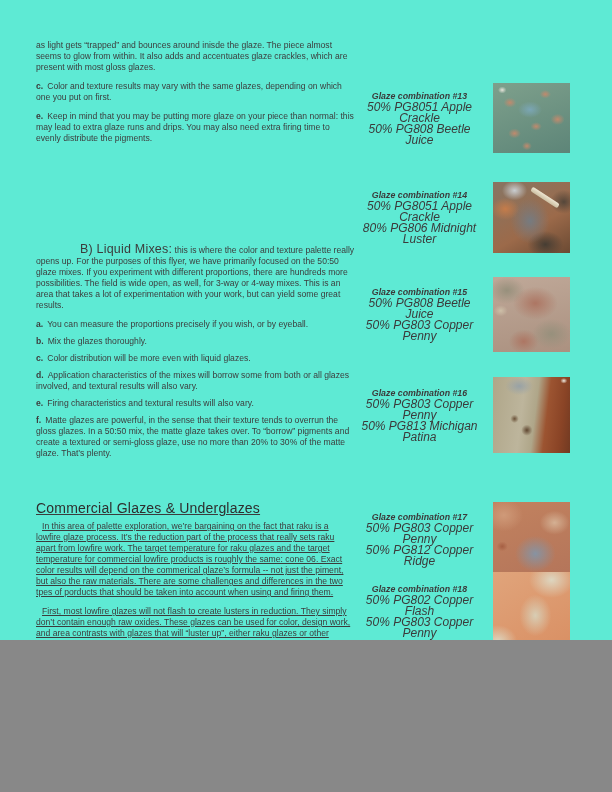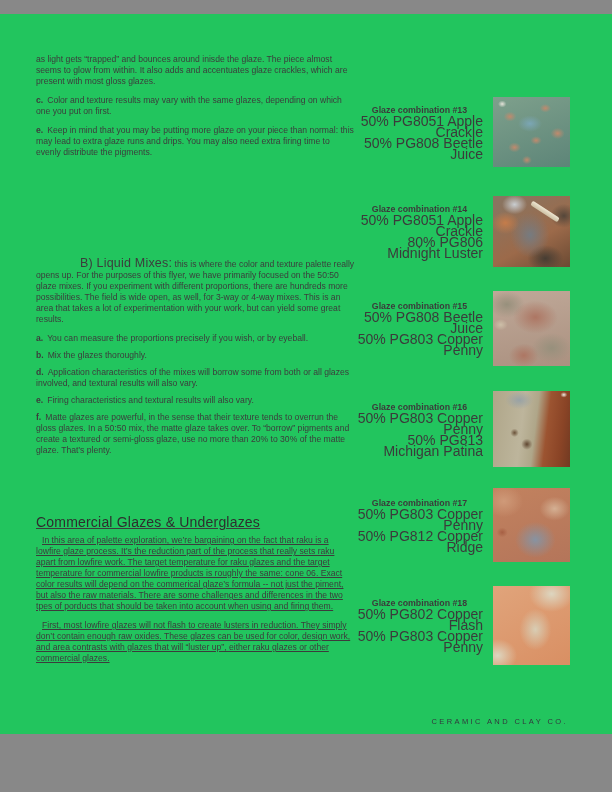--- a/index.html
+++ b/index.html
@@ -1,41 +1,41 @@
 <!DOCTYPE html>
 <html><head>
 <meta charset="utf-8">
 <style>
   html,body{margin:0;padding:0;background:#888;}
   .page{
-    position:relative; width:612px; height:720px; margin:14px auto;
-    background:#22c55e; overflow:hidden;
+    position:relative; width:612px; height:640px; margin:0 auto;
+    background:#5eead4; overflow:hidden;
     font-family:"Liberation Sans", sans-serif; color:#3c3c3c;
   }
   
   .sec{position:absolute; left:36px; width:319px;}
   .sec-a{top:40px;}
   .sec-b{top:244px;}
   .sec-c{top:500px;text-decoration:underline;}
   p.body{font-size:8.6px; line-height:11px; margin:0 0 8px 0; color:#3c3c3c;}
   .ind{margin-left:16px; margin-right:20px;}
   .li-letter{font-weight:700; margin-right:4px;}
   .lm{text-indent:44px; margin-bottom:7px;}
   .lm-head{font-size:12.5px; letter-spacing:.2px;}
   .lm-items p{margin:0 0 6px 0;}
   h2.sec-head{
     font-size:14px; font-weight:400; color:#2e2e2e;
     margin:0 0 5px 0; letter-spacing:.2px;
   }
   .cp{text-indent:6px; margin:0 0 5.5px 0;}
   
   .g-row{position:absolute; left:356px; width:214px; display:flex; align-items:center;}
-  .g-label{flex:1; text-align:center; padding-right:10px; color:#3b3b3b;}
+  .g-label{flex:1; text-align:center; padding-right:10px; font-style:italic; color:#3b3b3b;}
   .g-title{font-weight:700; font-size:8.8px; line-height:11px;}
-  .g-line{font-size:14px; line-height:11px;text-align:right;}
+  .g-line{font-size:12px; line-height:11px;}
   .g-img{flex:0 0 77px; width:77px; height:100%; position:relative;}
   
   .sw13{background:
     radial-gradient(9px 7px at 22% 28%, var(--c1), transparent 70%),
     radial-gradient(8px 6px at 68% 16%, var(--c1), transparent 70%),
     radial-gradient(10px 8px at 84% 52%, var(--c1), transparent 70%),
     radial-gradient(9px 7px at 28% 72%, var(--c1), transparent 70%),
     radial-gradient(8px 6px at 56% 62%, var(--c1), transparent 70%),
     radial-gradient(7px 6px at 44% 90%, var(--c1), transparent 70%),
     radial-gradient(16px 11px at 48% 38%, var(--c2), transparent 75%),
@@ -93,20 +93,21 @@
     <p class="body ind">as light gets “trapped” and bounces around inisde the glaze. The piece almost seems to glow from within. It also adds and accentuates glaze crackles, which are present with most gloss glazes.</p>
     <p class="body ind"><span class="li-letter">c.</span><span>Color and texture results may vary with the same glazes, depending on which one you put on first.</span></p>
     <p class="body ind"><span class="li-letter">e.</span><span>Keep in mind that you may be putting more glaze on your piece than normal: this may lead to extra glaze runs and drips. You may also need extra firing time to evenly distribute the pigments.</span></p>
   </section>
 
   <section class="sec sec-b">
     <p class="body lm"><span class="lm-head">B)  Liquid Mixes:</span> <span>this is where the color and texture palette really opens up. For the purposes of this flyer, we have primarily focused on the 50:50 glaze mixes. If you experiment with different proportions, there are hundreds more possibilities. The field is wide open, as well, for  3-way or 4-way mixes. This is an area that takes a lot of experimentation with your work, but can yield some great results.</span></p>
     <div class="lm-items">
       <p class="body ind"><span class="li-letter">a.</span><span>You can measure the proportions precisely if you wish, or by eyeball.</span></p>
       <p class="body ind"><span class="li-letter">b.</span><span>Mix the glazes thoroughly.</span></p>
+      <p class="body ind"><span class="li-letter">c.</span><span>Color distribution will be more even with liquid glazes.</span></p>
       <p class="body ind"><span class="li-letter">d.</span><span>Application characteristics of the mixes will borrow some from both or all glazes involved, and textural results will also vary.</span></p>
       <p class="body ind"><span class="li-letter">e.</span><span>Firing characteristics and textural results will also vary.</span></p>
       <p class="body ind"><span class="li-letter">f.</span><span>Matte glazes are powerful, in the sense that their texture tends to overrun the gloss glazes. In a 50:50 mix, the matte glaze takes over. To “borrow” pigments and create a textured or semi-gloss glaze, use no more than 20% to 30% of the matte glaze. That’s plenty.</span></p>
     </div>
   </section>
 
   <section class="sec sec-c">
     <h2 class="sec-head">Commercial Glazes &amp; Underglazes</h2>
     <p class="body cp">In this area of palette exploration, we’re bargaining on the fact that raku is a lowfire glaze process. It’s the reduction part of the process that really sets raku apart from lowfire work. The target temperature for raku glazes and the target temperature for commercial lowfire products is roughly the same: cone 06. Exact  color results will depend on the commerical glaze’s formula -- not just the piment, but also the raw materials. There are some challenges and differences in the two tpes of porducts that should be taken into account when using and firing them.</p>
     <p class="body cp">First, most lowfire glazes will not flash to create lusters in reduction. They simply don’t contain enough raw oxides. These glazes can be used for color, design work, and area contrasts with glazes that will “luster up”, either raku glazes or other commercial glazes.</p>
@@ -141,21 +142,21 @@
 
   <div class="g-row" style="top:377px;height:76px;">
     <div class="g-label">
       <div class="g-title">Glaze combination #16</div>
       <div class="g-line">50% PG803 Copper Penny</div>
       <div class="g-line">50% PG813 Michigan Patina</div>
     </div>
     <div class="g-img sw16" style="--c0: #afa689; --c1: #bdb59c; --c2: #98a2a6; --c3: #9c5431;"></div>
   </div>
 
-  <div class="g-row" style="top:474px;height:74px;">
+  <div class="g-row" style="top:502px;height:74px;">
     <div class="g-label">
       <div class="g-title">Glaze combination #17</div>
       <div class="g-line">50% PG803 Copper Penny</div>
       <div class="g-line">50% PG812 Copper Ridge</div>
     </div>
     <div class="g-img sw17" style="--c0: #c2825f; --c1: #8793a2; --c2: #d4b093; --c3: #a65f43;"></div>
   </div>
 
   <div class="g-row" style="top:572px;height:79px;">
     <div class="g-label">

